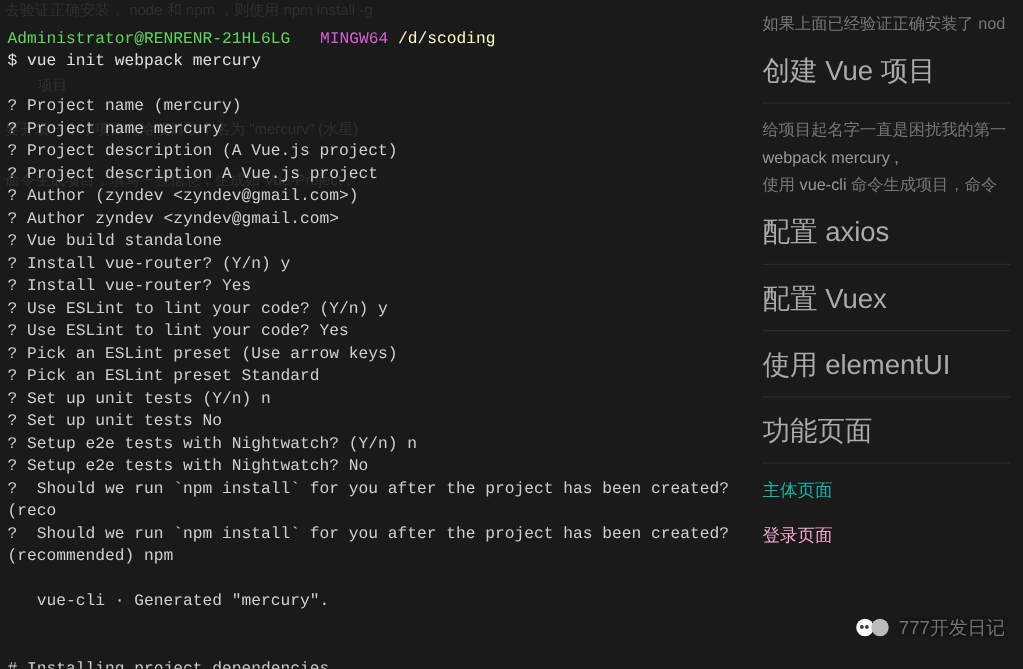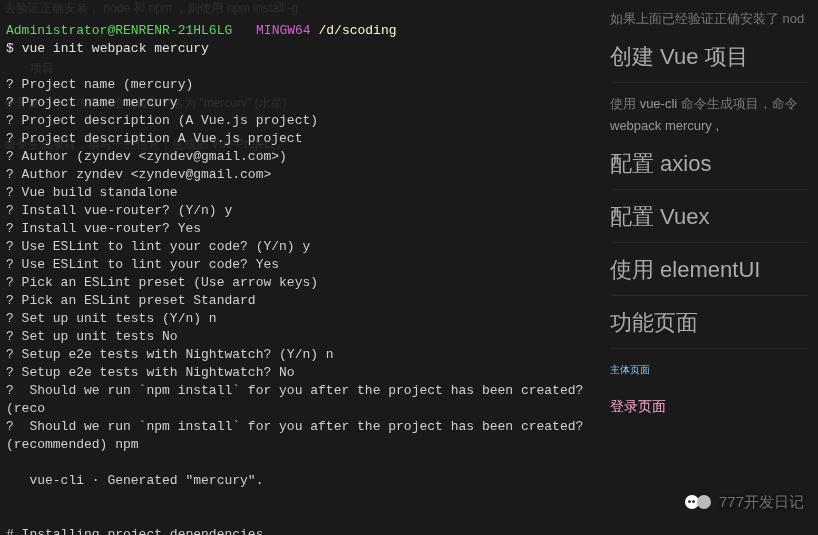--- a/index.html
+++ b/index.html
@@ -127,33 +127,34 @@
 <span></span>
 <span></span>
 <span># Installing project dependencies ...</span>
 
 </div>
 
 <div class="sidebar">
   <div class="small">如果上面已经验证正确安装了 nod</div>
   <h2>创建 Vue 项目</h2>
   <div class="sep"></div>
+  <div class="small">给项目起名字一直是困扰我的第一</div>
+  <div class="small code-inline">webpack mercury ,</div>
   <div class="small">
     <span>使用 </span><span class="code-inline">vue-cli</span><span> 命令生成项目，命令</span>
   </div>
-  <div class="small code-inline">webpack mercury ,</div>
   <h2>配置 axios</h2>
   <div class="sep"></div>
   <h2>配置 Vuex</h2>
   <div class="sep"></div>
   <h2>使用 elementUI</h2>
   <div class="sep"></div>
   <h2>功能页面</h2>
   <div class="sep"></div>
-  <div class="small" style="font-size:10px;color:#7dd3fc;margin-top:6px;">主体页面</div>
+  <div class="small" style="font-size:14px;color:#14b8a6;margin-top:6px;">主体页面</div>
   <div class="small" style="font-size:14px;color:#f9a8d4;margin-top:14px;">登录页面</div>
 </div>
 
 <div class="watermark">
   <span class="wm-icon">
     <span class="bubble b1"></span>
       <span class="bubble b2"></span>
     <span class="dot d1"></span>
       <span class="dot d2"></span>
   </span>

